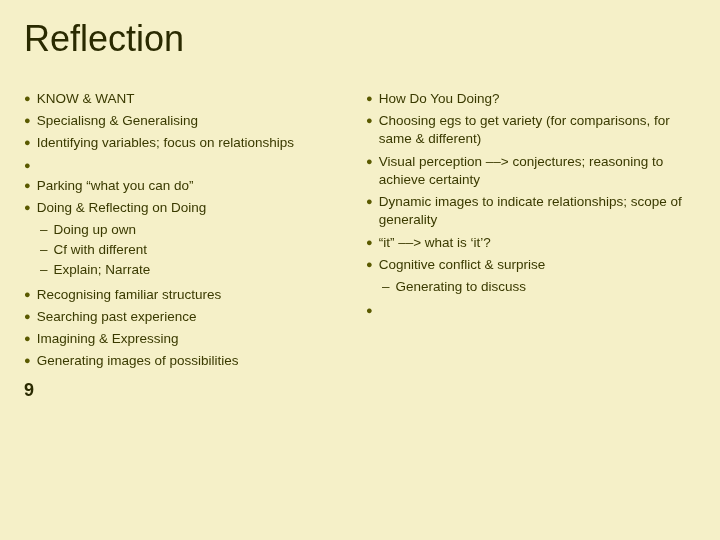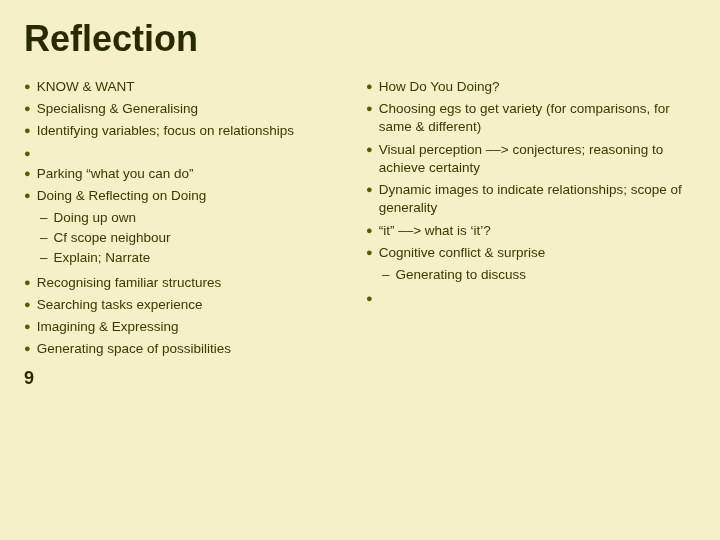--- a/index.html
+++ b/index.html
@@ -15,23 +15,23 @@
     .page {
       width: 720px;
       height: 540px;
       background-color: #f5f0c8;
       padding: 18px 24px 12px 24px;
       display: flex;
       flex-direction: column;
     }
     h1 {
       font-size: 36px;
-      font-weight: bold;
+      font-weight: normal;
       color: #2a2a00;
-      margin-bottom: 18px;
+      margin-bottom: 30px;
     }
     .columns {
       display: flex;
       flex: 1;
       gap: 12px;
     }
     .col {
       flex: 1;
       display: flex;
       flex-direction: column;
@@ -107,43 +107,43 @@
           <span>Doing &amp; Reflecting on Doing</span>
         </li>
       </ul>
       <ul class="sub-list">
         <li>
           <span class="dash">–</span>
           <span>Doing up own</span>
         </li>
         <li>
           <span class="dash">–</span>
-          <span>Cf scope neighbour</span>
+          <span>Cf with different</span>
         </li>
         <li>
           <span class="dash">–</span>
           <span>Explain; Narrate</span>
         </li>
       </ul>
       <ul>
         <li>
           <span class="bullet">●</span>
           <span>Recognising familiar structures</span>
         </li>
         <li>
           <span class="bullet">●</span>
-          <span>Searching tasks experience</span>
+          <span>Searching past experience</span>
         </li>
         <li>
           <span class="bullet">●</span>
           <span>Imagining &amp; Expressing</span>
         </li>
         <li>
           <span class="bullet">●</span>
-          <span>Generating space of possibilities</span>
+          <span>Generating images of possibilities</span>
         </li>
       </ul>
       <div class="page-num">9</div>
     </div>
 
     <div class="col">
       <ul>
         <li>
           <span class="bullet">●</span>
           <span>How Do You Doing?</span>

